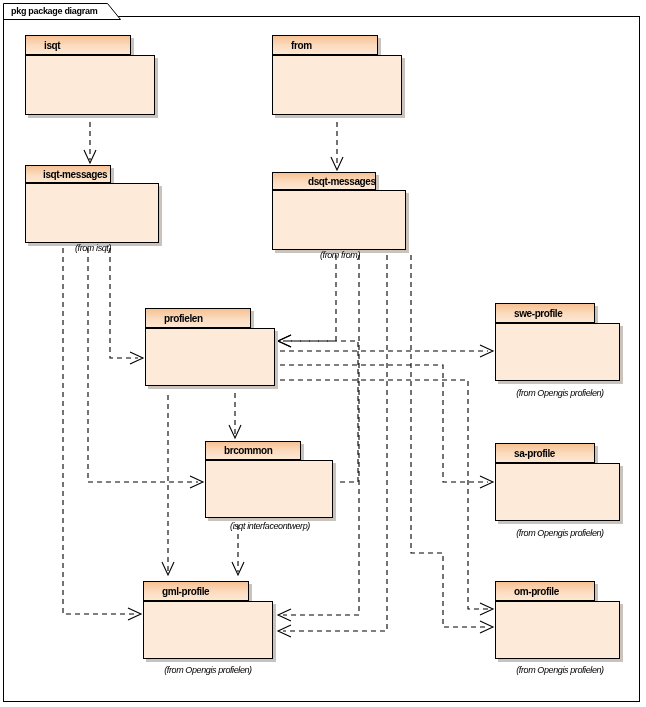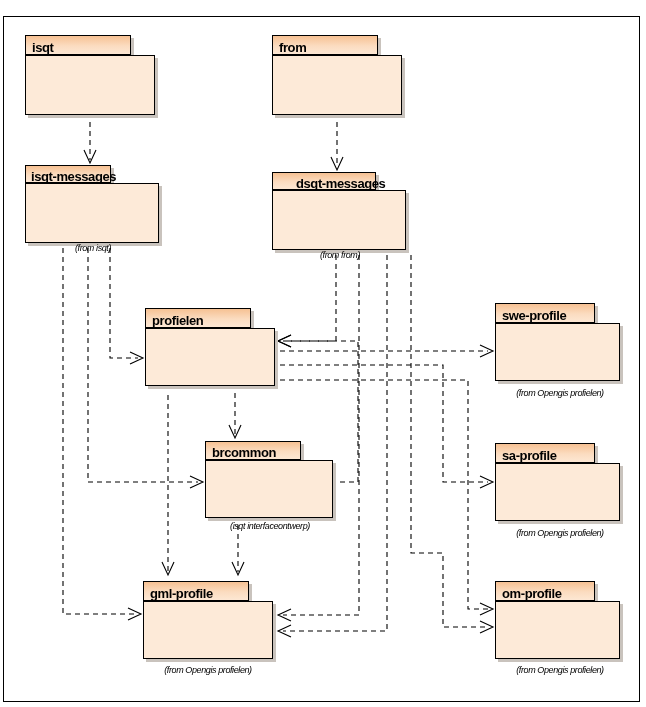--- a/index.html
+++ b/index.html
@@ -9,33 +9,39 @@
   .frame-tab-label{position:absolute;left:8px;top:3px;font-size:9px;font-weight:bold;color:#000;white-space:nowrap;letter-spacing:-0.3px;}
   .tabclip{position:absolute;left:3px;top:3px;width:118px;height:17px;overflow:hidden;}
   .tabshape{position:absolute;left:0;top:0;width:118px;height:17px;}
 
   .pkg{position:absolute;}
   .pkg .tabrect{position:absolute;left:0;top:0;box-sizing:border-box;
      border:1px solid #000;background:linear-gradient(to bottom,#f6c193 0%,#fbdcc0 55%,#fde7d3 100%);}
   .pkg .tabshadow{position:absolute;background:#c9c3bd;}
   .pkg .bodyrect{position:absolute;box-sizing:border-box;border:1px solid #000;background:#fdead8;}
   .pkg .bodyshadow{position:absolute;background:#c9c3bd;}
-  .pkg .pname{position:absolute;font-size:13px;font-weight:bold;color:#000;white-space:nowrap;letter-spacing:-0.4px;}
+  .pkg .pname{position:absolute;font-size:10px;font-weight:bold;color:#000;white-space:nowrap;letter-spacing:-0.4px;margin-left:12px;}
   .fromnote{position:absolute;font-size:9px;font-style:italic;color:#000;white-space:nowrap;letter-spacing:-0.4px;text-align:center;}
   svg.links{position:absolute;left:0;top:0;width:646px;height:707px;pointer-events:none;}
   svg.links path,svg.links line{stroke:#000;stroke-width:1.1;fill:none;}
   svg.links .dep{stroke-dasharray:5,4;}
   svg.links .head{stroke:#000;stroke-width:1.1;fill:none;}
 </style>
 </head>
 <body>
 
 <div id="frame">
 
   <div class="frame-border"></div>
+  <div class="tabclip">
+    <svg class="tabshape" viewBox="0 0 118 17">
+      <path d="M0.5 0.5 L104.5 0.5 L117.5 16.5 L0.5 16.5 Z" fill="#ffffff" stroke="#000000" stroke-width="1"></path>
+    </svg>
+    <div class="frame-tab-label">pkg package diagram</div>
+  </div>
 
   <svg class="links" viewBox="0 0 646 707">
 
     <g>
       <path class="dep" d="M90 122 L90 160"></path>
       <path class="head" d="M84 150 L90 163 L96 150"></path>
     </g>
 
     <g>
       <path class="dep" d="M337 122 L337 167"></path>

